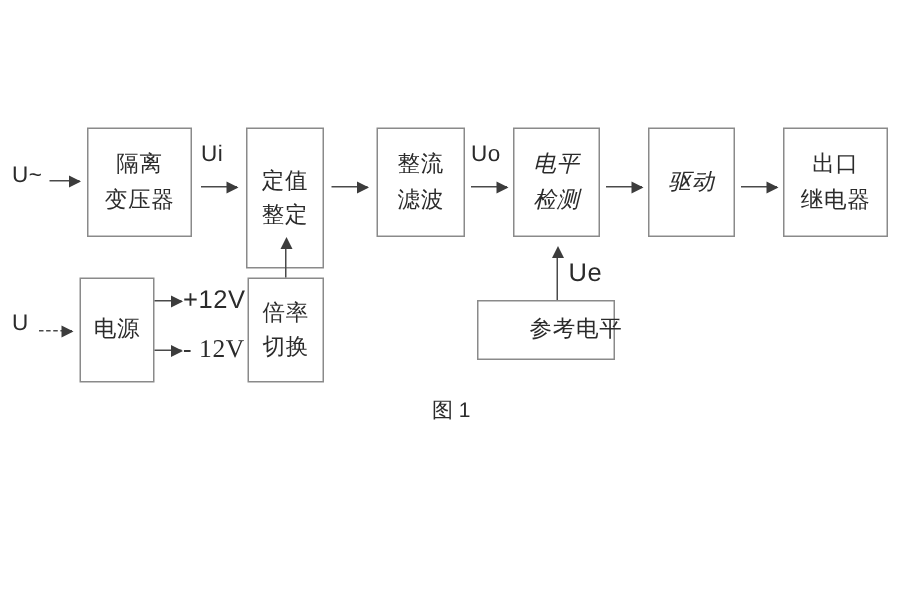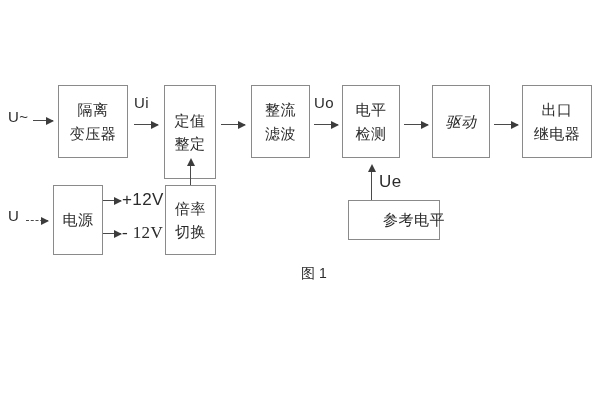--- a/index.html
+++ b/index.html
@@ -105,21 +105,21 @@
   <div class="h-arrow" style="left:221px;top:124px;width:24px;"></div>
 
   <div class="block" style="left:251px;top:85px;width:59px;height:73px;">
     <span class="ln">整流</span>
     <span class="ln">滤波</span>
   </div>
 
   <div class="lbl" style="left:314px;top:94px;">Uo</div>
   <div class="h-arrow" style="left:314px;top:124px;width:24px;"></div>
 
-  <div class="block" style="left:342px;top:85px;width:58px;height:73px;">
+  <div class="block" style="left:342px;top:85px;width:58px;height:73px;font-style:italic;">
     <span class="ln">电平</span>
     <span class="ln">检测</span>
   </div>
 
   <div class="h-arrow" style="left:404px;top:124px;width:24px;"></div>
 
   <div class="block one-line" style="left:432px;top:85px;width:58px;height:73px;font-style:italic;">
     <span class="ln">驱动</span>
   </div>
 
@@ -143,22 +143,22 @@
   <div class="h-arrow" style="left:103px;top:233px;width:18px;"></div>
   <div class="lbl small" style="left:122px;top:223px;font-family:Liberation Serif, serif;">- 12V</div>
 
   <div class="block" style="left:165px;top:185px;width:51px;height:70px;">
     <span class="ln">倍率</span>
     <span class="ln">切换</span>
   </div>
 
   <div class="v-arrow" style="left:190px;top:165px;height:20px;"></div>
 
-  <div class="block one-line" style="left:348px;top:200px;width:92px;height:40px;padding-left:40px;">
+  <div class="block one-line" style="left:318px;top:200px;width:92px;height:40px;padding-left:40px;">
     <span class="ln">参考电平</span>
   </div>
 
   <div class="v-arrow" style="left:371px;top:171px;height:29px;"></div>
   <div class="lbl small" style="left:379px;top:172px;">Ue</div>
 
-  <div class="caption" style="left:301px;top:265px;">图 1</div>
+  <div class="caption" style="left:288px;top:265px;">图 1</div>
 
 </div>
 
 </body></html>

